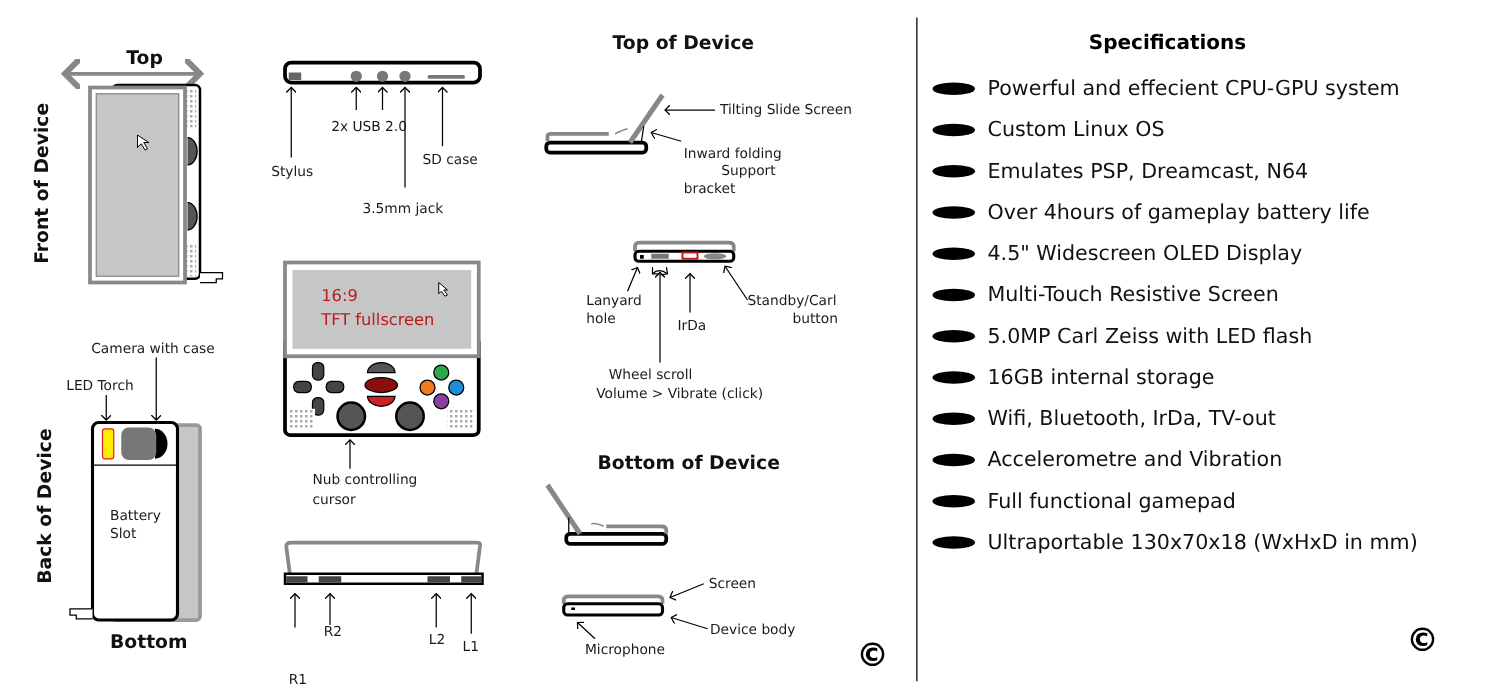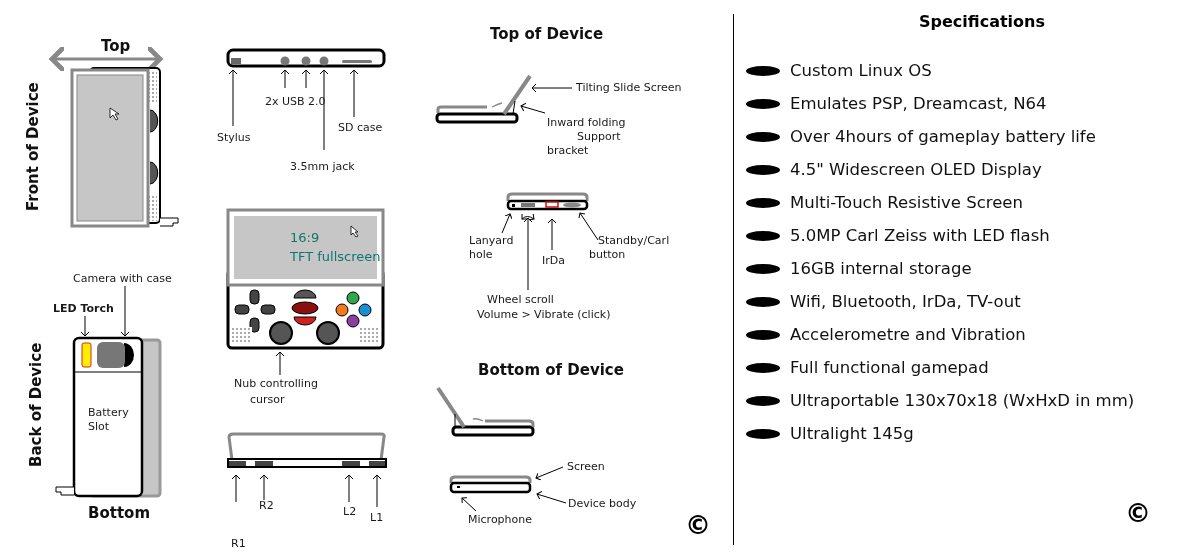--- a/index.html
+++ b/index.html
@@ -3,21 +3,21 @@
 <meta charset="utf-8">
 <style>
   html, body { margin: 0; padding: 0; background: #ffffff; }
   body { width: 1193px; height: 553px; position: relative; overflow: hidden;
          font-family: "DejaVu Sans", sans-serif; color: #000; }
   .abs { position: absolute; }
   .lbl { position: absolute; font-size: 11px; line-height: 14px; color: #1a1a1a; white-space: nowrap; }
   .hdr { position: absolute; font-weight: bold; font-size: 15px; color: #111; white-space: nowrap; }
   .vlabel { position: absolute; font-weight: bold; font-size: 15px; color: #111; white-space: nowrap;
             transform: rotate(-90deg); transform-origin: left top; }
-  .spec-title { position: absolute; left: 871px; top: 12px; font-weight: bold; font-size: 16px; margin-left: 48px; }
+  .spec-title { position: absolute; left: 871px; top: 24px; font-weight: bold; font-size: 16px; }
   .spec-list { position: absolute; left: 746px; top: 54px; width: 440px; }
   .spec-item { position: relative; height: 33px; display: flex; align-items: center; }
   .bullet { width: 34px; height: 10px; background: #000; border-radius: 50%; margin-right: 10px; flex: none; }
   .spec-text { font-size: 16.5px; color: #111; white-space: nowrap; }
   .divider { position: absolute; left: 733px; top: 14px; width: 1px; height: 531px; background: #000; }
   .copyright { position: absolute; font-size: 26px; font-weight: bold; }
   svg { position: absolute; left: 0; top: 0; }
 </style>
 </head>
 <body>
@@ -156,66 +156,70 @@
     <line x1="476" y1="511" x2="462" y2="498" stroke="#000" marker-end="url(#ah)"></line>
   </g>
 </svg>
 
 <div class="hdr" style="left:101px; top:37px;">Top</div>
 <div class="vlabel" style="left:24px; top:211px;">Front of Device</div>
 <div class="vlabel" style="left:27px; top:467px;">Back of Device</div>
 <div class="hdr" style="left:88px; top:504px;">Bottom</div>
 <div class="lbl" style="left:88px; top:406px;">Battery</div>
 <div class="lbl" style="left:88px; top:420px;">Slot</div>
-<div class="lbl" style="left:53px; top:302px;font-weight:bold;">LED Torch</div>
+<div class="lbl" style="left:53px; top:302px;">LED Torch</div>
 <div class="lbl" style="left:73px; top:272px;">Camera with case</div>
 
 <div class="lbl" style="left:217px; top:131px;">Stylus</div>
 <div class="lbl" style="left:265px; top:95px;">2x USB 2.0</div>
 <div class="lbl" style="left:290px; top:160px;">3.5mm jack</div>
 <div class="lbl" style="left:338px; top:121px;">SD case</div>
 
-<div class="abs" style="left:257px; top:228px; font-size:13px; line-height:19px; color:#0f766e;margin-left:33px;">
+<div class="abs" style="left:257px; top:228px; font-size:13px; line-height:19px; color:#b91c1c;">
   <div>16:9</div>
   <div>TFT fullscreen</div>
 </div>
-<div class="lbl" style="left:234px; top:377px;">Nub controlling</div>
+<div class="lbl" style="left:250px; top:377px;">Nub controlling</div>
 <div class="lbl" style="left:250px; top:393px;">cursor</div>
 
 <div class="lbl" style="left:231px; top:504px;margin-top:33px;">R1</div>
 <div class="lbl" style="left:259px; top:499px;">R2</div>
 <div class="lbl" style="left:343px; top:505px;">L2</div>
 <div class="lbl" style="left:370px; top:511px;">L1</div>
 
 <div class="hdr" style="left:490px; top:25px;">Top of Device</div>
 <div class="lbl" style="left:576px; top:81px;">Tilting Slide Screen</div>
 <div class="lbl" style="left:547px; top:116px;">Inward folding</div>
 <div class="lbl" style="left:547px; top:130px;margin-left:30px;">Support</div>
 <div class="lbl" style="left:547px; top:144px;">bracket</div>
 <div class="lbl" style="left:469px; top:234px;">Lanyard</div>
 <div class="lbl" style="left:469px; top:248px;">hole</div>
 <div class="lbl" style="left:542px; top:254px;">IrDa</div>
 <div class="lbl" style="left:598px; top:234px;">Standby/Carl</div>
-<div class="lbl" style="left:589px; top:248px;text-align:right;">button</div>
+<div class="lbl" style="left:634px; top:248px;text-align:right;">button</div>
 <div class="lbl" style="left:487px; top:293px;">Wheel scroll</div>
 <div class="lbl" style="left:477px; top:308px;">Volume &gt; Vibrate (click)</div>
 
 <div class="hdr" style="left:478px; top:361px;">Bottom of Device</div>
 <div class="lbl" style="left:567px; top:460px;">Screen</div>
 <div class="lbl" style="left:568px; top:497px;">Device body</div>
 <div class="lbl" style="left:468px; top:513px;">Microphone</div>
 
 <div class="copyright" style="left:685px; top:510px;">©</div>
 
 <div class="divider"></div>
 
 <div class="spec-title">Specifications</div>
 <div class="spec-list">
   <div class="spec-item">
       <span class="bullet"></span>
+      <span class="spec-text">Powerful and effecient CPU-GPU system</span>
+    </div>
+  <div class="spec-item">
+      <span class="bullet"></span>
       <span class="spec-text">Custom Linux OS</span>
     </div>
   <div class="spec-item">
       <span class="bullet"></span>
       <span class="spec-text">Emulates PSP, Dreamcast, N64</span>
     </div>
   <div class="spec-item">
       <span class="bullet"></span>
       <span class="spec-text">Over 4hours of gameplay battery life</span>
     </div>
@@ -243,19 +247,15 @@
       <span class="bullet"></span>
       <span class="spec-text">Accelerometre  and Vibration</span>
     </div>
   <div class="spec-item">
       <span class="bullet"></span>
       <span class="spec-text">Full functional gamepad</span>
     </div>
   <div class="spec-item">
       <span class="bullet"></span>
       <span class="spec-text">Ultraportable 130x70x18 (WxHxD in mm)</span>
-    </div>
-  <div class="spec-item">
-      <span class="bullet"></span>
-      <span class="spec-text">Ultralight 145g</span>
     </div>
 </div>
 <div class="copyright" style="left:1125px; top:498px;">©</div>
 
 </body></html>

